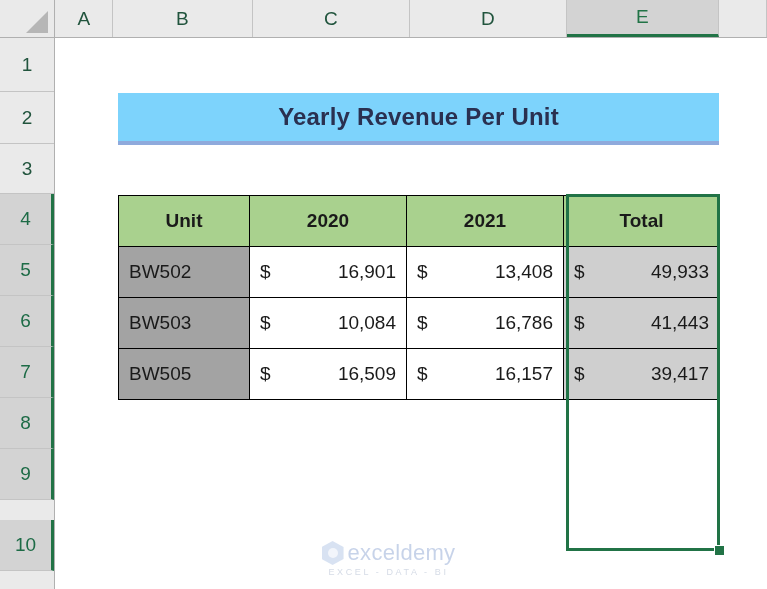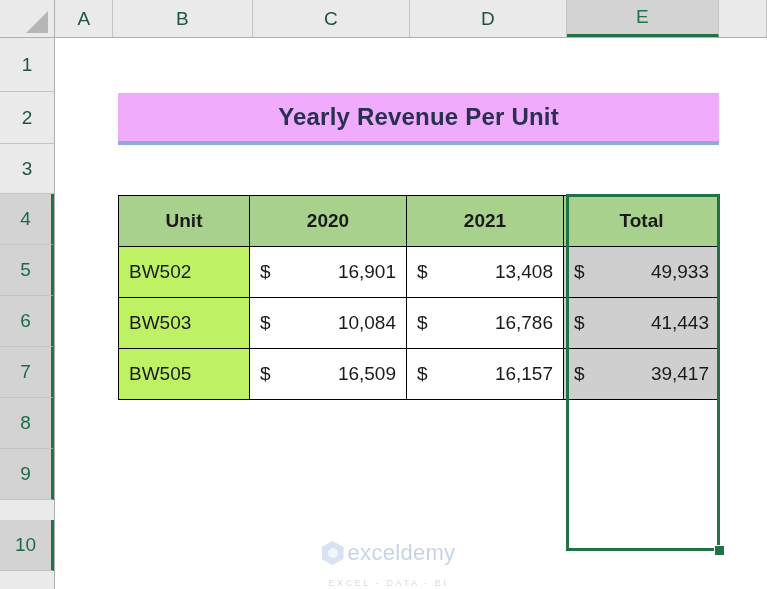--- a/index.html
+++ b/index.html
@@ -96,21 +96,21 @@
     left: 56px; top: 39px;
     width: 711px; height: 550px;
     background: #ffffff;
   }
 
   
   #title-banner {
     position: absolute;
     left: 118px; top: 93px;
     width: 601px; height: 52px;
-    background: #f0abfc;
+    background: #7dd3fc;
     border-bottom: 4px solid #8faadc;
     display: flex;
     align-items: center;
     justify-content: center;
   }
   #title-banner .txt {
     font-size: 24px;
     font-weight: bold;
     color: #2a3050;
     letter-spacing: .2px;
@@ -134,21 +134,21 @@
   }
   #data-table th {
     background: #a9d18e;
     font-weight: bold;
     text-align: center;
   }
   .col-unit  { width: 131px; }
   .col-money { width: 157px; }
   .col-total { width: 156px; }
 
-  td.unit-cell { text-align: left; background: #bef264; }
+  td.unit-cell { text-align: left; background: #a3a3a3; }
 
   
   td.money {
     background: #ffffff;
     padding: 0 9px 0 11px;
   }
   td.money .acct {
     display: flex;
     justify-content: space-between;
     align-items: center;
@@ -207,21 +207,21 @@
   }
   #watermark .wm-name {
     font-size: 22px;
     color: #9bb0d8;
     letter-spacing: .3px;
   }
   #watermark .wm-tag {
     font-size: 9px;
     color: #b3bed2;
     letter-spacing: 2.6px;
-    margin-top: 12px;
+    margin-top: 1px;
   }
 </style>
 </head>
 <body>
 
 <div id="sheet">
 
   <div id="grid"></div>
 
   <div id="title-banner">

